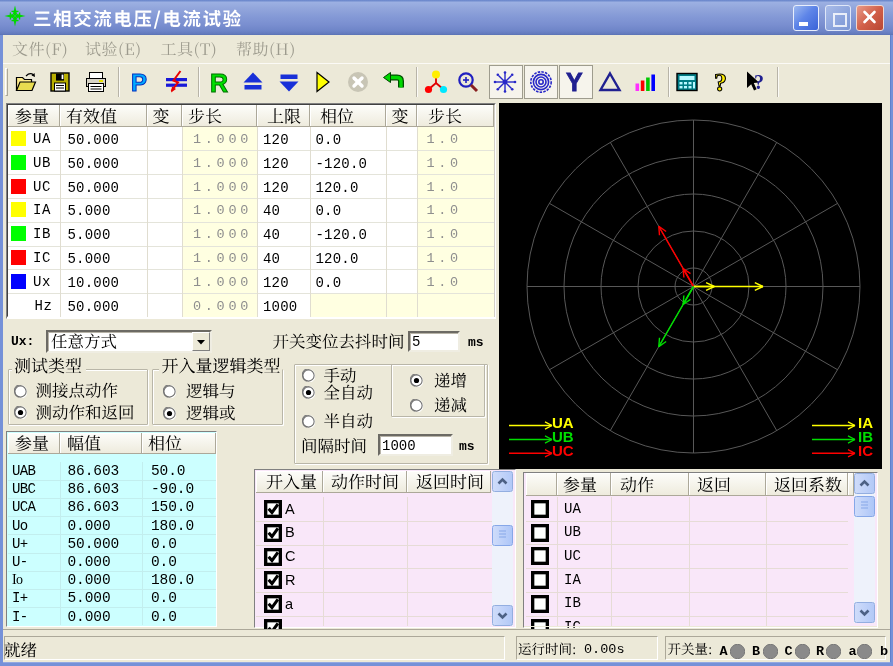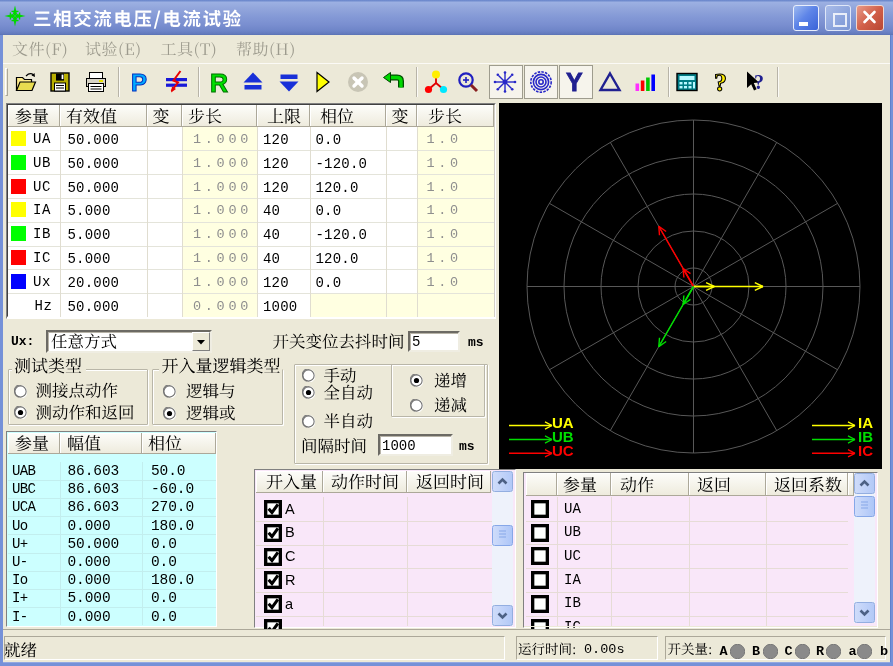--- a/index.html
+++ b/index.html
@@ -338,21 +338,21 @@
 <div style="position:absolute;left:426.5px;top:227.2px;width:60.0px;height:16.0px;font-family:'Liberation Mono',monospace;font-size:13.5px;color:#8e8e8e;letter-spacing:3.7px">1.0</div>
 <div style="position:absolute;left:10.5px;top:250.0px;width:15.0px;height:15.0px;background:#ff0000"></div>
 <div style="position:absolute;left:33.0px;top:250.0px;width:30.0px;height:17.0px;font-family:'Liberation Mono',monospace;font-size:14px;color:#000;letter-spacing:0.6px">IC</div>
 <div style="position:absolute;left:67.5px;top:251.0px;width:75.0px;height:17.0px;font-family:'Liberation Mono',monospace;font-size:14px;letter-spacing:0.2px">5.000</div>
 <div style="position:absolute;left:193.0px;top:251.0px;width:68.0px;height:16.0px;font-family:'Liberation Mono',monospace;font-size:13.5px;color:#8e8e8e;letter-spacing:3.7px">1.000</div>
 <div style="position:absolute;left:263.0px;top:251.0px;width:46.0px;height:17.0px;font-family:'Liberation Mono',monospace;font-size:14px;letter-spacing:0.2px">40</div>
 <div style="position:absolute;left:315.5px;top:251.0px;width:69.0px;height:17.0px;font-family:'Liberation Mono',monospace;font-size:14px;letter-spacing:0.2px">120.0</div>
 <div style="position:absolute;left:426.5px;top:251.0px;width:60.0px;height:16.0px;font-family:'Liberation Mono',monospace;font-size:13.5px;color:#8e8e8e;letter-spacing:3.7px">1.0</div>
 <div style="position:absolute;left:10.5px;top:273.8px;width:15.0px;height:15.0px;background:#0000ff"></div>
 <div style="position:absolute;left:33.0px;top:273.8px;width:30.0px;height:17.0px;font-family:'Liberation Mono',monospace;font-size:14px;color:#000;letter-spacing:0.6px">Ux</div>
-<div style="position:absolute;left:67.5px;top:274.8px;width:75.0px;height:17.0px;font-family:'Liberation Mono',monospace;font-size:14px;letter-spacing:0.2px">20.000</div>
+<div style="position:absolute;left:67.5px;top:274.8px;width:75.0px;height:17.0px;font-family:'Liberation Mono',monospace;font-size:14px;letter-spacing:0.2px">10.000</div>
 <div style="position:absolute;left:193.0px;top:274.8px;width:68.0px;height:16.0px;font-family:'Liberation Mono',monospace;font-size:13.5px;color:#8e8e8e;letter-spacing:3.7px">1.000</div>
 <div style="position:absolute;left:263.0px;top:274.8px;width:46.0px;height:17.0px;font-family:'Liberation Mono',monospace;font-size:14px;letter-spacing:0.2px">120</div>
 <div style="position:absolute;left:315.5px;top:274.8px;width:69.0px;height:17.0px;font-family:'Liberation Mono',monospace;font-size:14px;letter-spacing:0.2px">0.0</div>
 <div style="position:absolute;left:426.5px;top:274.8px;width:60.0px;height:16.0px;font-family:'Liberation Mono',monospace;font-size:13.5px;color:#8e8e8e;letter-spacing:3.7px">1.0</div>
 <div style="position:absolute;left:34.5px;top:297.6px;width:30.0px;height:17.0px;font-family:'Liberation Mono',monospace;font-size:14px;color:#000;letter-spacing:0.6px">Hz</div>
 <div style="position:absolute;left:67.5px;top:298.6px;width:75.0px;height:17.0px;font-family:'Liberation Mono',monospace;font-size:14px;letter-spacing:0.2px">50.000</div>
 <div style="position:absolute;left:193.0px;top:298.6px;width:68.0px;height:16.0px;font-family:'Liberation Mono',monospace;font-size:13.5px;color:#8e8e8e;letter-spacing:3.7px">0.000</div>
 <div style="position:absolute;left:263.0px;top:298.6px;width:46.0px;height:17.0px;font-family:'Liberation Mono',monospace;font-size:14px;letter-spacing:0.2px">1000</div>
 <div style="position:absolute;left:315.5px;top:298.6px;width:69.0px;height:17.0px;font-family:'Liberation Mono',monospace;font-size:14px;letter-spacing:0.2px"></div>
 <div style="position:absolute;left:11.0px;top:335.0px;width:34.0px;height:15.0px;font-family:'Liberation Mono',monospace;font-size:13px;font-weight:bold">Ux:</div>
@@ -435,39 +435,39 @@
 <div style="position:absolute;left:6.0px;top:431.0px;width:211.0px;height:196.0px;background:#ccffff;border:1px solid #808080;border-right-color:#fff;border-bottom-color:#fff;box-sizing:border-box"></div>
 <div style="position:absolute;left:8.0px;top:432.5px;width:52.0px;height:21.5px;background:linear-gradient(to bottom,#fdfdfa,#eeebdd);border-right:1px solid #aca899;border-bottom:1px solid #aca899;box-shadow:inset 1px 1px 0 #fff;box-sizing:border-box"></div>
 <div style="position:absolute;left:60.0px;top:432.5px;width:81.5px;height:21.5px;background:linear-gradient(to bottom,#fdfdfa,#eeebdd);border-right:1px solid #aca899;border-bottom:1px solid #aca899;box-shadow:inset 1px 1px 0 #fff;box-sizing:border-box"></div>
 <div style="position:absolute;left:141.5px;top:432.5px;width:74.0px;height:21.5px;background:linear-gradient(to bottom,#fdfdfa,#eeebdd);border-right:1px solid #aca899;border-bottom:1px solid #aca899;box-shadow:inset 1px 1px 0 #fff;box-sizing:border-box"></div>
 <div style="position:absolute;left:12.0px;top:463.0px;width:45.0px;height:16.0px;font-family:'Liberation Mono',monospace;font-size:14px;letter-spacing:-0.6px">UAB</div>
 <div style="position:absolute;left:67.5px;top:463.0px;width:78.0px;height:16.0px;font-family:'Liberation Mono',monospace;font-size:14.5px;letter-spacing:-0.1px">86.603</div>
 <div style="position:absolute;left:151.0px;top:463.0px;width:64.0px;height:16.0px;font-family:'Liberation Mono',monospace;font-size:14.5px;letter-spacing:-0.1px">50.0</div>
 <div style="position:absolute;left:8.0px;top:479.7px;width:207.5px;height:1.0px;background:#c2eeee"></div>
 <div style="position:absolute;left:12.0px;top:481.2px;width:45.0px;height:16.0px;font-family:'Liberation Mono',monospace;font-size:14px;letter-spacing:-0.6px">UBC</div>
 <div style="position:absolute;left:67.5px;top:481.2px;width:78.0px;height:16.0px;font-family:'Liberation Mono',monospace;font-size:14.5px;letter-spacing:-0.1px">86.603</div>
-<div style="position:absolute;left:151.0px;top:481.2px;width:64.0px;height:16.0px;font-family:'Liberation Mono',monospace;font-size:14.5px;letter-spacing:-0.1px">-60.0</div>
+<div style="position:absolute;left:151.0px;top:481.2px;width:64.0px;height:16.0px;font-family:'Liberation Mono',monospace;font-size:14.5px;letter-spacing:-0.1px">-90.0</div>
 <div style="position:absolute;left:8.0px;top:497.9px;width:207.5px;height:1.0px;background:#c2eeee"></div>
 <div style="position:absolute;left:12.0px;top:499.4px;width:45.0px;height:16.0px;font-family:'Liberation Mono',monospace;font-size:14px;letter-spacing:-0.6px">UCA</div>
 <div style="position:absolute;left:67.5px;top:499.4px;width:78.0px;height:16.0px;font-family:'Liberation Mono',monospace;font-size:14.5px;letter-spacing:-0.1px">86.603</div>
-<div style="position:absolute;left:151.0px;top:499.4px;width:64.0px;height:16.0px;font-family:'Liberation Mono',monospace;font-size:14.5px;letter-spacing:-0.1px">270.0</div>
+<div style="position:absolute;left:151.0px;top:499.4px;width:64.0px;height:16.0px;font-family:'Liberation Mono',monospace;font-size:14.5px;letter-spacing:-0.1px">150.0</div>
 <div style="position:absolute;left:8.0px;top:516.1px;width:207.5px;height:1.0px;background:#c2eeee"></div>
 <div style="position:absolute;left:12.0px;top:517.6px;width:45.0px;height:16.0px;font-family:'Liberation Mono',monospace;font-size:14px;letter-spacing:-0.6px">Uo</div>
 <div style="position:absolute;left:67.5px;top:517.6px;width:78.0px;height:16.0px;font-family:'Liberation Mono',monospace;font-size:14.5px;letter-spacing:-0.1px">0.000</div>
 <div style="position:absolute;left:151.0px;top:517.6px;width:64.0px;height:16.0px;font-family:'Liberation Mono',monospace;font-size:14.5px;letter-spacing:-0.1px">180.0</div>
 <div style="position:absolute;left:8.0px;top:534.3px;width:207.5px;height:1.0px;background:#c2eeee"></div>
 <div style="position:absolute;left:12.0px;top:535.8px;width:45.0px;height:16.0px;font-family:'Liberation Mono',monospace;font-size:14px;letter-spacing:-0.6px">U+</div>
 <div style="position:absolute;left:67.5px;top:535.8px;width:78.0px;height:16.0px;font-family:'Liberation Mono',monospace;font-size:14.5px;letter-spacing:-0.1px">50.000</div>
 <div style="position:absolute;left:151.0px;top:535.8px;width:64.0px;height:16.0px;font-family:'Liberation Mono',monospace;font-size:14.5px;letter-spacing:-0.1px">0.0</div>
 <div style="position:absolute;left:8.0px;top:552.5px;width:207.5px;height:1.0px;background:#c2eeee"></div>
 <div style="position:absolute;left:12.0px;top:554.0px;width:45.0px;height:16.0px;font-family:'Liberation Mono',monospace;font-size:14px;letter-spacing:-0.6px">U-</div>
 <div style="position:absolute;left:67.5px;top:554.0px;width:78.0px;height:16.0px;font-family:'Liberation Mono',monospace;font-size:14.5px;letter-spacing:-0.1px">0.000</div>
 <div style="position:absolute;left:151.0px;top:554.0px;width:64.0px;height:16.0px;font-family:'Liberation Mono',monospace;font-size:14.5px;letter-spacing:-0.1px">0.0</div>
 <div style="position:absolute;left:8.0px;top:570.7px;width:207.5px;height:1.0px;background:#c2eeee"></div>
-<div style="position:absolute;left:12.0px;top:572.2px;width:45.0px;height:16.0px;font-family:Liberation Mono, monospace;font-size:14px;letter-spacing:-0.6px">Io</div>
+<div style="position:absolute;left:12.0px;top:572.2px;width:45.0px;height:16.0px;font-family:Liberation Serif, serif;font-size:14px;letter-spacing:-0.6px">Io</div>
 <div style="position:absolute;left:67.5px;top:572.2px;width:78.0px;height:16.0px;font-family:'Liberation Mono',monospace;font-size:14.5px;letter-spacing:-0.1px">0.000</div>
 <div style="position:absolute;left:151.0px;top:572.2px;width:64.0px;height:16.0px;font-family:'Liberation Mono',monospace;font-size:14.5px;letter-spacing:-0.1px">180.0</div>
 <div style="position:absolute;left:8.0px;top:588.9px;width:207.5px;height:1.0px;background:#c2eeee"></div>
 <div style="position:absolute;left:12.0px;top:590.4px;width:45.0px;height:16.0px;font-family:'Liberation Mono',monospace;font-size:14px;letter-spacing:-0.6px">I+</div>
 <div style="position:absolute;left:67.5px;top:590.4px;width:78.0px;height:16.0px;font-family:'Liberation Mono',monospace;font-size:14.5px;letter-spacing:-0.1px">5.000</div>
 <div style="position:absolute;left:151.0px;top:590.4px;width:64.0px;height:16.0px;font-family:'Liberation Mono',monospace;font-size:14.5px;letter-spacing:-0.1px">0.0</div>
 <div style="position:absolute;left:8.0px;top:607.1px;width:207.5px;height:1.0px;background:#c2eeee"></div>
 <div style="position:absolute;left:12.0px;top:608.6px;width:45.0px;height:16.0px;font-family:'Liberation Mono',monospace;font-size:14px;letter-spacing:-0.6px">I-</div>
 <div style="position:absolute;left:67.5px;top:608.6px;width:78.0px;height:16.0px;font-family:'Liberation Mono',monospace;font-size:14.5px;letter-spacing:-0.1px">0.000</div>
 <div style="position:absolute;left:151.0px;top:608.6px;width:64.0px;height:16.0px;font-family:'Liberation Mono',monospace;font-size:14.5px;letter-spacing:-0.1px">0.0</div>

